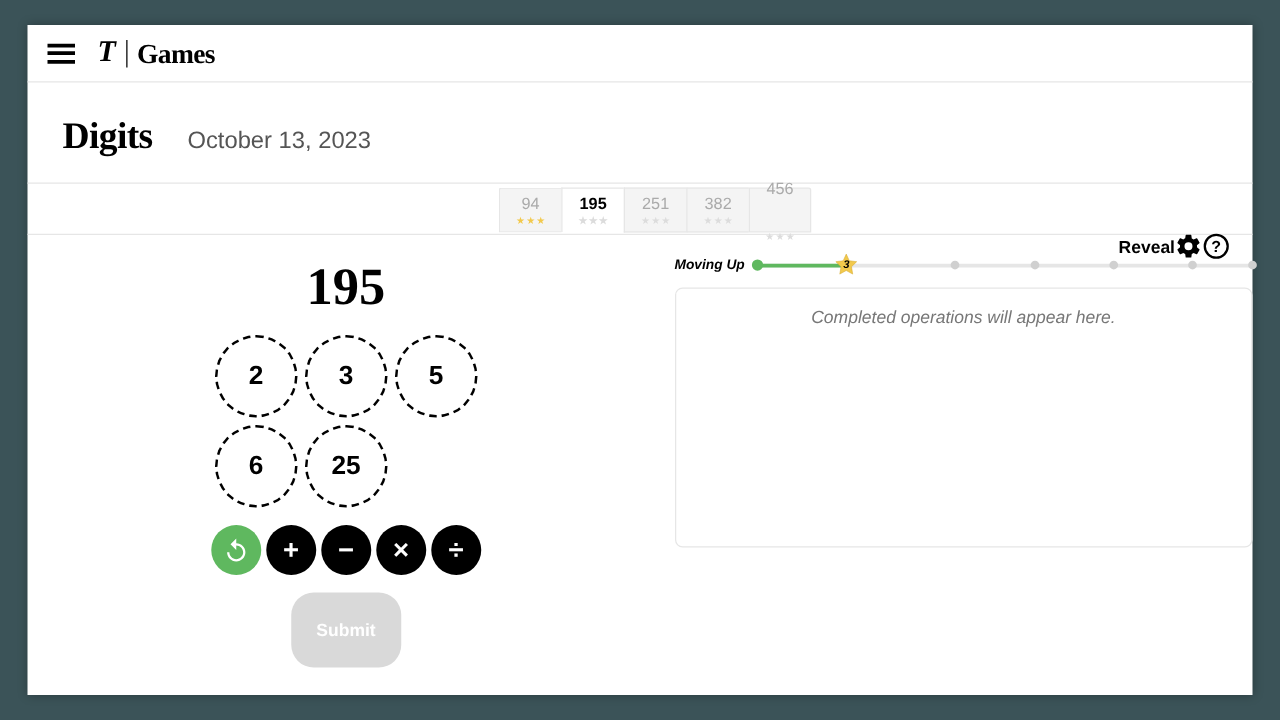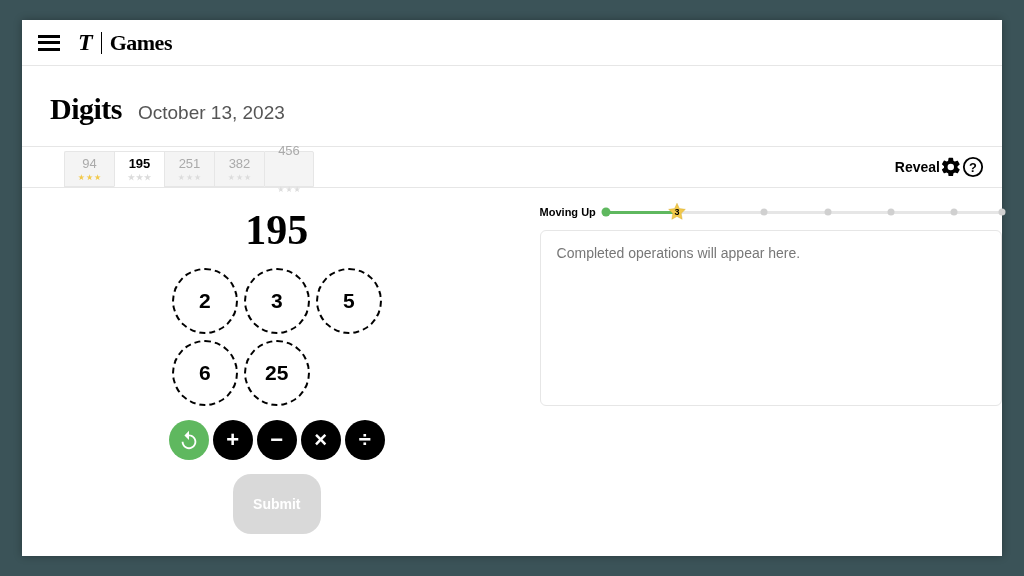--- a/index.html
+++ b/index.html
@@ -12,28 +12,29 @@
   .topbar {
     height: 46px; border-bottom: 1px solid #e6e6e6; display: flex; align-items: center; padding: 0 16px;
   }
   .menu-icon { width: 22px; height: 16px; display: flex; flex-direction: column; justify-content: space-between; cursor: pointer; }
   .menu-icon span { display: block; height: 3px; background: #000; }
   .logo { display: flex; align-items: center; margin-left: 18px; gap: 8px; }
   .nyt-t { font-family: "Times New Roman", serif; font-size: 24px; font-weight: bold; font-style: italic; }
   .divider { width: 1px; height: 22px; background: #000; }
   .games { font-family: Georgia, "Times New Roman", serif; font-weight: 900; font-size: 22px; letter-spacing: -0.5px; }
   .header {
-    padding: 26px 0 20px 28px; display: flex; align-items: baseline; gap: 16px; text-align: center;
+    padding: 26px 0 20px 28px; display: flex; align-items: baseline; gap: 28px; text-align: center;
   }
   .title { font-family: Georgia, "Times New Roman", serif; font-weight: 900; font-size: 30px; letter-spacing: -0.5px; }
   .date { font-size: 19px; color: #555; }
   .tabbar {
     border-top: 1px solid #e6e6e6; border-bottom: 1px solid #e6e6e6;
     display: flex; align-items: center; padding: 0 18px 0 42px; height: 42px;
     position: relative;
+    flex-direction: column;
   }
   .tabs { display: flex; gap: 0; }
   .tab {
     width: 50px; height: 36px; margin-top: 3px; border: 1px solid #e6e6e6;
     background: #f4f4f4; display: flex; flex-direction: column; align-items: center; justify-content: center;
     font-size: 13px; color: #aaa; cursor: pointer; border-right: none;
   }
   .tab:first-child { border-top-left-radius: 2px; }
   .tab:last-child { border-right: 1px solid #e6e6e6; border-top-right-radius: 2px; gap: 25px; }
   .tab.active { background: #fff; color: #000; border-bottom-color: #fff; font-weight: 600; }
@@ -56,36 +57,36 @@
   .op {
     width: 40px; height: 40px; border-radius: 50%; display: flex; align-items: center; justify-content: center;
     font-size: 22px; font-weight: 900; color: #fff; cursor: pointer;
   }
   .op.undo { background: #5fb85f; }
   .op.black { background: #000; }
   .submit {
     margin-top: 14px; background: #d9d9d9; color: #fff; border: none; border-radius: 18px;
     padding: 22px 20px; font-weight: 700; font-size: 14px; cursor: not-allowed;
   }
-  .right { width: 48%; padding-left: 8px; }
+  .right { width: 48%; padding-left: 8px; font-style: italic; }
   .progress { display: flex; align-items: center; gap: 10px; margin-bottom: 12px; }
   .progress-label { font-size: 11px; font-weight: 700; }
   .track { flex: 1; height: 3px; background: #e6e6e6; position: relative; }
   .track-fill { position: absolute; left: 0; top: 0; height: 3px; background: #5fb85f; width: 18%; }
   .node { position: absolute; top: 50%; width: 7px; height: 7px; background: #d0d0d0; border-radius: 50%; transform: translate(-50%,-50%); }
   .node.green { background: #5fb85f; width: 9px; height: 9px; }
   .starnode {
     position: absolute; top: 50%; transform: translate(-50%,-52%); width: 20px; height: 20px;
     display: flex; align-items: center; justify-content: center; font-size: 9px; font-weight: 700; color: #000;
   }
   .starnode svg { position: absolute; width: 20px; height: 20px; }
   .starnode span { position: relative; z-index: 1; }
   .logbox {
-    border: 1px solid #e6e6e6; border-radius: 6px; height: 176px; padding: 14px 16px;
-    color: #777; font-size: 14px;
+    border: 1px solid #e6e6e6; border-radius: 6px; height: 208px; padding: 14px 16px;
+    color: #777; font-size: 14px; text-align: center;
   }
 </style>
 </head>
 <body>
 
 <div class="app">
 
   <div class="topbar">
     <div class="menu-icon">
         <span></span>

